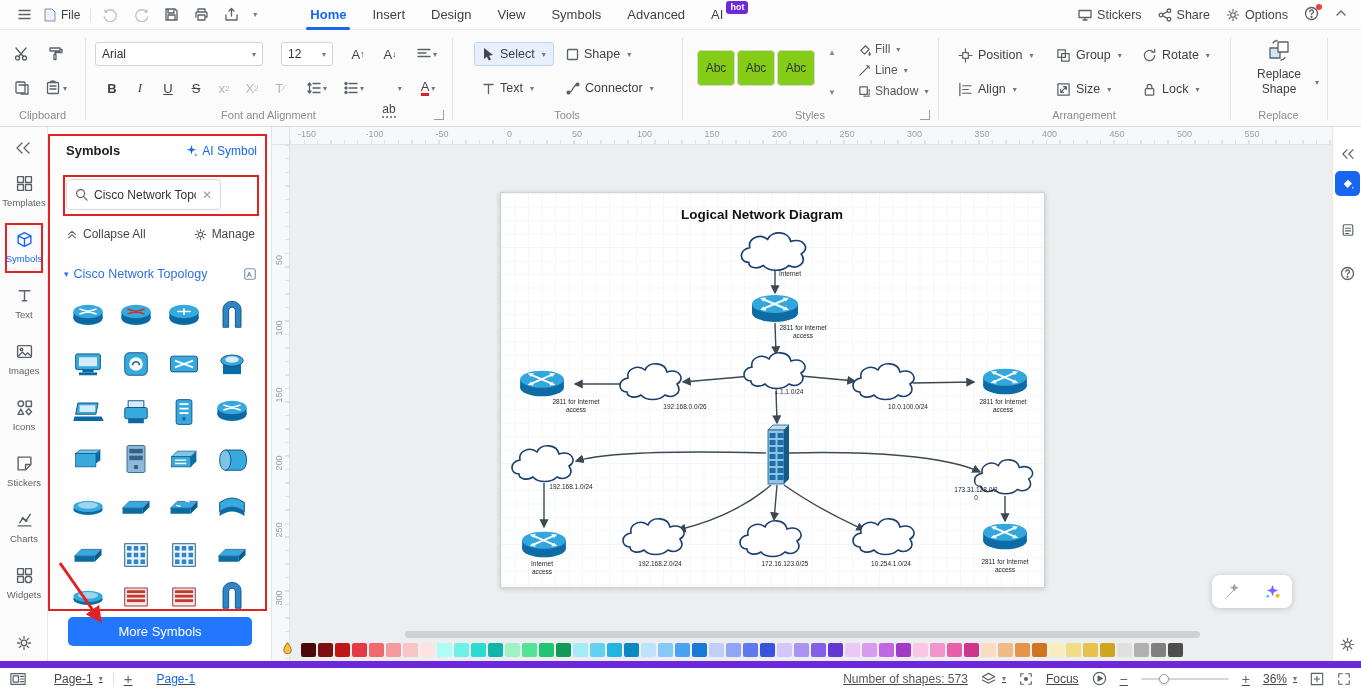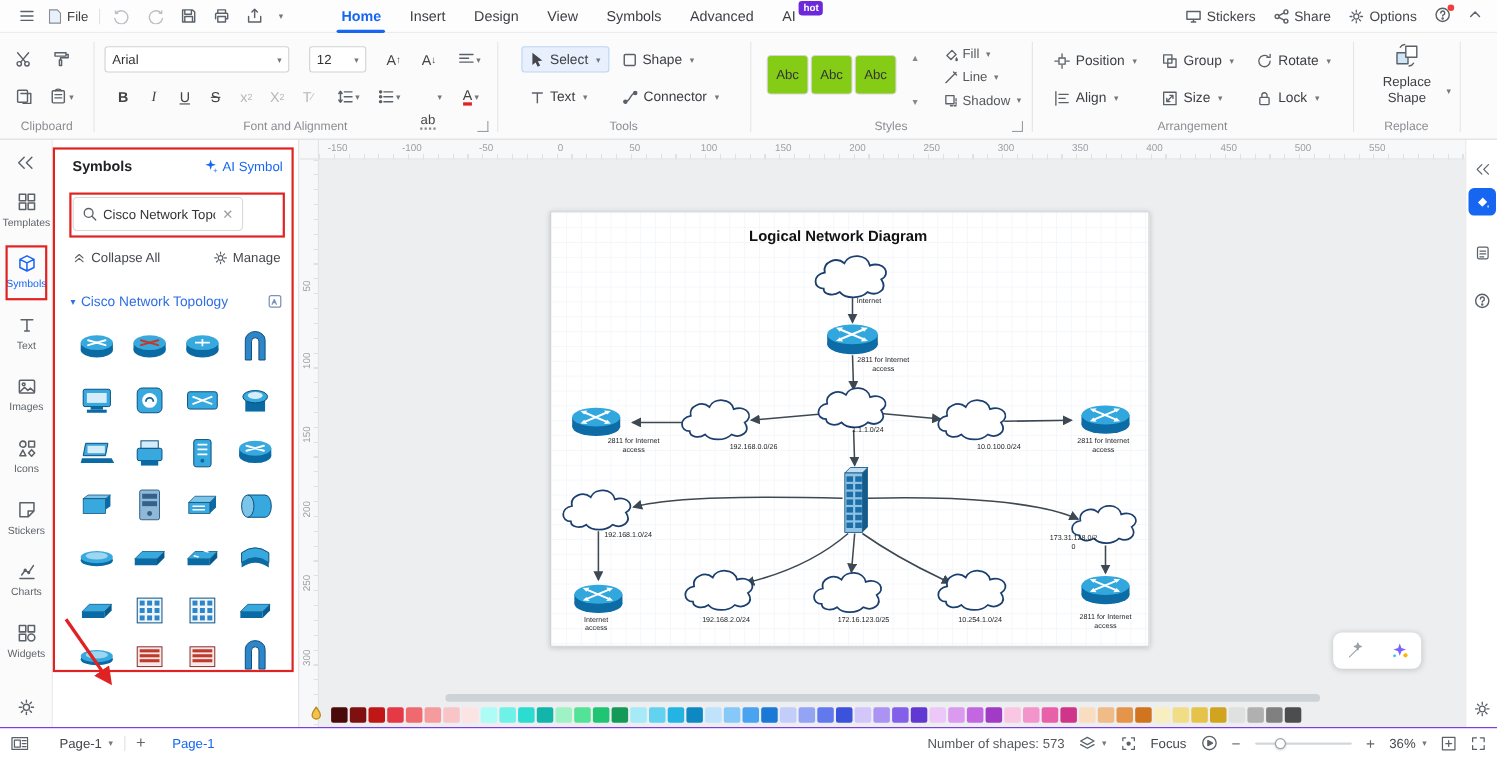--- a/index.html
+++ b/index.html
@@ -81,21 +81,21 @@
   .palette-wrap { position:absolute; left:8px; top:514px; height:18px; display:flex; align-items:center; gap:6px; }
   #palette-row { display:flex; gap:2px; }
   .swatch { width:15px; height:14px; border-radius:2px; flex:0 0 auto; }
 
   
   .rightbar { position:absolute; right:0; top:127px; width:29px; height:534px; background:#fff; border-left:1px solid #e8e8e8; z-index:8; }
   .rb-ic { position:absolute; left:2px; width:25px; height:25px; display:flex; align-items:center; justify-content:center; border-radius:5px; }
   .rb-ic.sel { background:#1766f2; }
 
   
-  .statusbar { position:absolute; left:0; bottom:0; width:1361px; height:28px; background:#fff; border-top:1px solid #6d28d9; display:flex; align-items:center; padding:0 10px; gap:10px; font-size:12px; color:#44474c; z-index:10; }
+  .statusbar { position:absolute; left:0; bottom:0; width:1361px; height:28px; background:#fff; border-top:7px solid #6d28d9; display:flex; align-items:center; padding:0 10px; gap:10px; font-size:12px; color:#44474c; z-index:10;text-decoration:underline; }
   .sb-item { display:flex; align-items:center; gap:4px; }
   .page-tab-active { color:#1766f2; padding:0 14px; }
   .sb-right { margin-left:auto; display:flex; align-items:center; gap:13px; }
   .zoom-slider { width:88px; height:2px; background:#d4d7da; border-radius:2px; position:relative; }
   .zoom-knob { position:absolute; left:18px; top:-4px; width:10px; height:10px; border-radius:50%; background:#fff; border:1px solid #9aa0a6; box-shadow:0 1px 2px rgba(0,0,0,.2); }
 
   
   .anno-rect { position:absolute; border:2px solid #e02222; z-index:60; pointer-events:none; }
   .anno-svg { position:absolute; left:0; top:0; width:1361px; height:689px; z-index:61; pointer-events:none; }
 </style>
@@ -732,20 +732,21 @@
             <rect x="8" y="18" width="16" height="2.5"></rect>
           </g>
         </svg>
       </div>
       <div class="tile" title="bridge" style="left: 162px; top: 290px;">
         <svg viewBox="0 0 32 32" width="36" height="36">
           <path d="M8,26 V10 a8,7 0 0 1 16,0 V26 h-5 V11 a3,3 0 0 0 -6,0 V26 z" fill="#2e86c8" stroke="#0b4f7e" stroke-width="0.8"></path>
         </svg>
       </div>
     </div>
+  <button class="more-btn">More Symbols</button>
 </div>
 
 <div class="canvas">
   <div class="hruler" id="hruler">
       <span class="htick" style="left: 3px;">-150</span>
       <span class="htick" style="left: 70.5px;">-100</span>
       <span class="htick" style="left: 138px;">-50</span>
       <span class="htick" style="left: 205.5px;">0</span>
       <span class="htick" style="left: 273px;">50</span>
       <span class="htick" style="left: 340.5px;">100</span>

